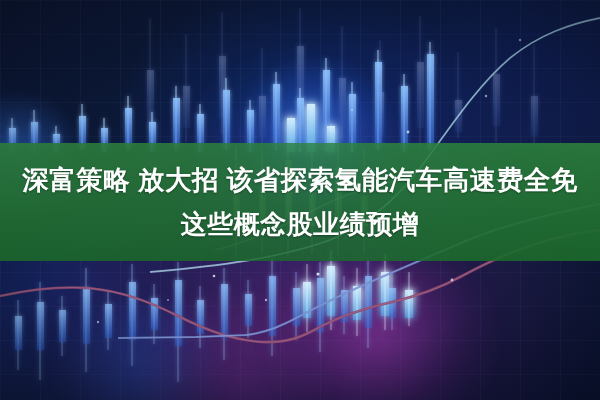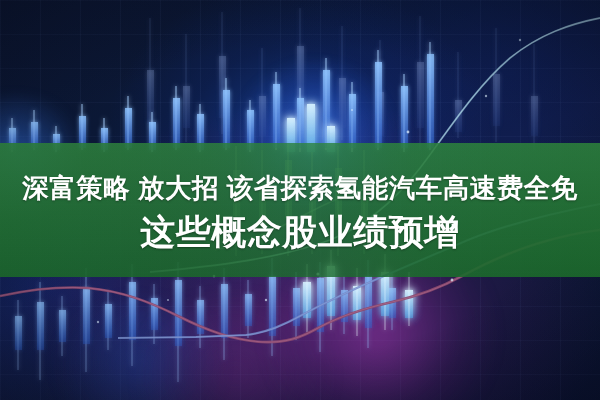--- a/index.html
+++ b/index.html
@@ -63,21 +63,21 @@
     background:radial-gradient(circle,rgba(45,95,215,.32) 0%,rgba(0,0,0,0) 72%);
     filter:blur(8px);
   }
 
   
   #chart-art{position:absolute;inset:0;}
 
   
   #banner{
     position:absolute;left:0;right:0;
-    top:143px;height:134px;
+    top:143px;height:118px;
     background:linear-gradient(90deg,
         rgba(30,112,48,.93) 0%,
         rgba(31,116,49,.88) 34%,
         rgba(32,124,52,.80) 52%,
         rgba(31,120,50,.88) 70%,
         rgba(30,114,48,.94) 100%);
     display:flex;flex-direction:column;
     align-items:center;justify-content:center;
     box-sizing:border-box;
   }
@@ -90,21 +90,21 @@
     position:relative;
     color:#ffffff;
     font-weight:bold;
     font-size:27px;
     line-height:44px;
     letter-spacing:.5px;
     white-space:nowrap;
     text-shadow:0 1px 2px rgba(0,0,0,.35);
   }
   #headline-1{font-size:26.5px;}
-  #headline-2{font-size:35px;}
+  #headline-2{font-size:26px;}
 </style>
 </head>
 <body>
 
 <div id="stage">
 
   <div class="layer" id="bg-base"></div>
   <div class="layer" id="bg-grid"></div>
 
   <div class="glow" id="glow-leftedge"></div>

